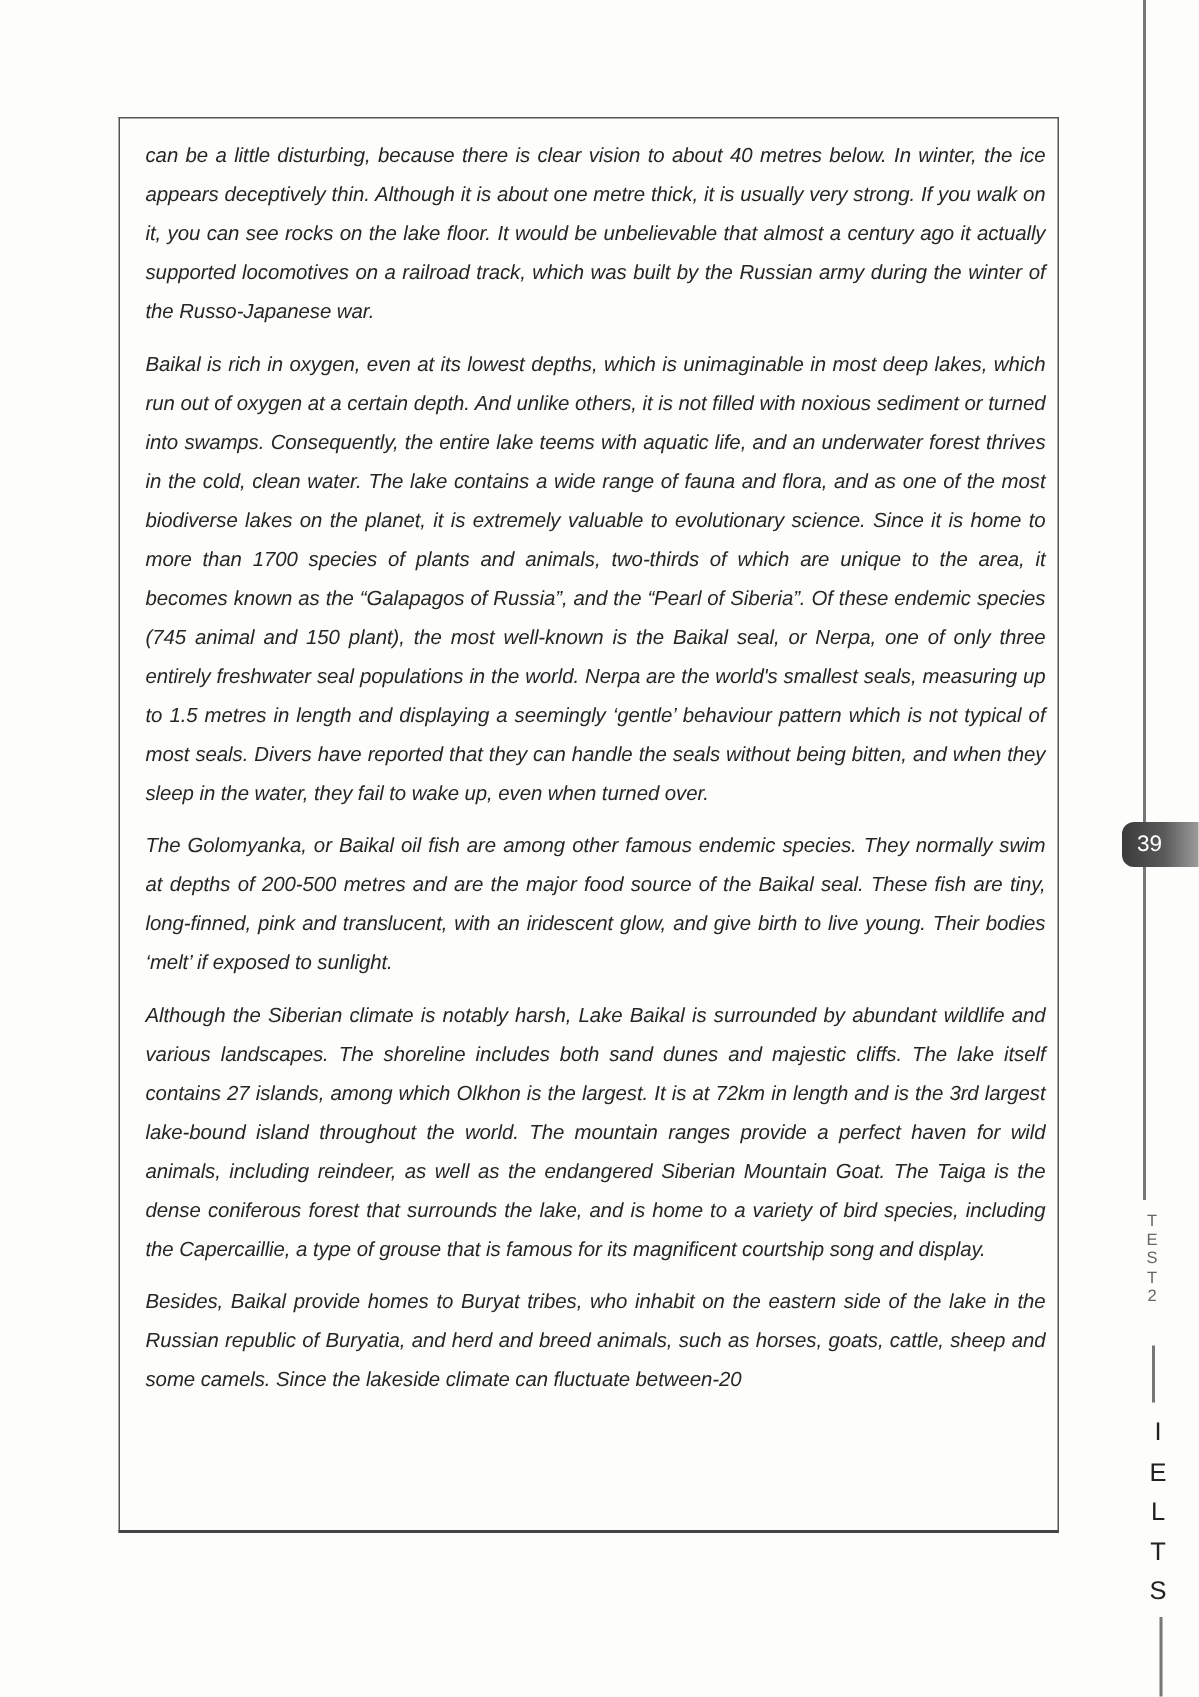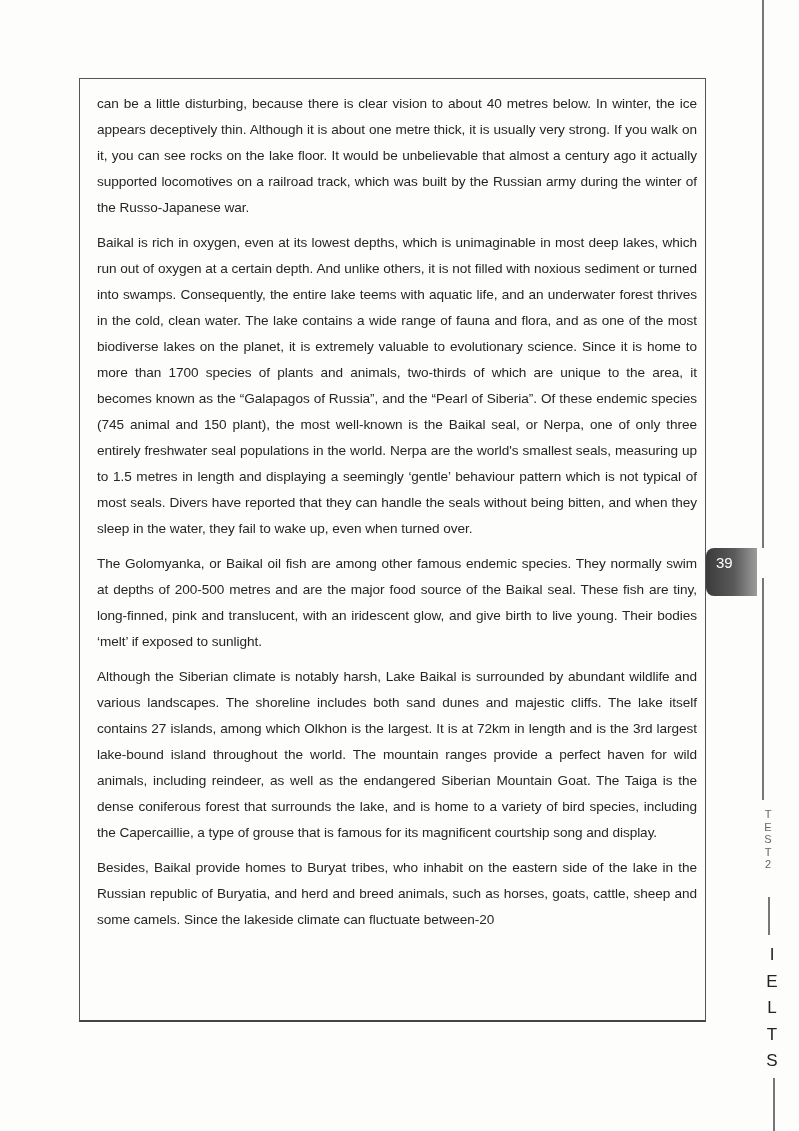--- a/index.html
+++ b/index.html
@@ -18,44 +18,45 @@
   .text-box {
     position: absolute;
     left: 79px;
     top: 78px;
     width: 627px;
     height: 944px;
     border: 1.5px solid #555;
     border-bottom: 2.5px solid #444;
     box-sizing: border-box;
     padding: 12px 8px 0 17px;
+    font-style: italic;
   }
   .para {
     margin: 0 0 9px 0;
     font-size: 13.6px;
     line-height: 26px;
     text-align: justify;
     letter-spacing: -0.05px;
   }
   .edge-line {
     position: absolute;
     left: 762px;
     width: 1.5px;
     background: #777;
   }
   .edge-line.top { top: 0; height: 548px; }
   .edge-line.mid { top: 578px; height: 222px; }
   .edge-line.test-sep { top: 897px; height: 38px; left: 768px; }
   .edge-line.bottom { top: 1078px; height: 53px; left: 773px; }
   .page-tab {
     position: absolute;
-    left: 706px;
+    left: 748px;
     top: 548px;
     width: 51px;
-    height: 48px;
+    height: 30px;
     background: linear-gradient(90deg, #3b3b3b 0%, #5a5a5a 55%, #9c9c9c 100%);
     border-radius: 8px 0 0 8px;
     color: #fff;
     font-size: 15px;
     line-height: 30px;
     padding-left: 10px;
     box-sizing: border-box;
   }
   .vertical-test {
     position: absolute;

